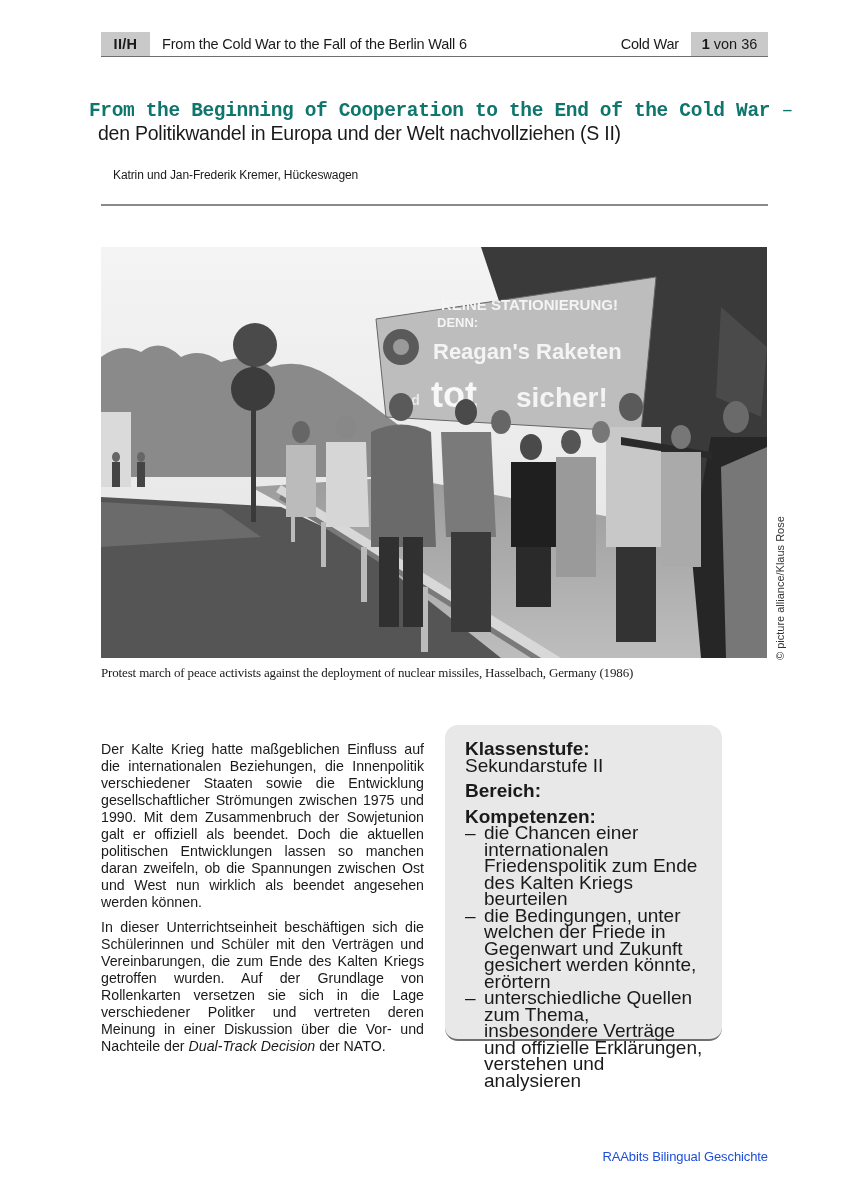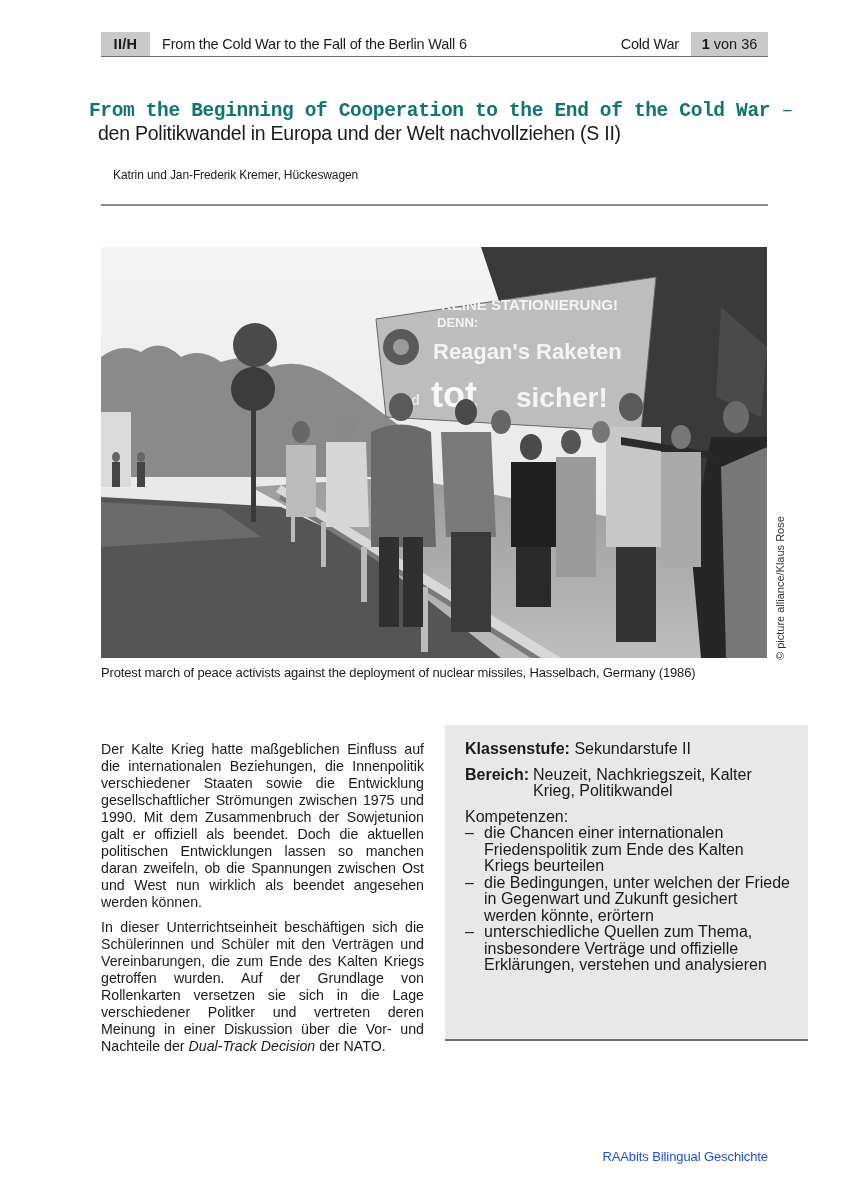--- a/index.html
+++ b/index.html
@@ -18,34 +18,34 @@
     .title-1 { position: absolute; left: 89px; top: 100px; font-size: 19.5px; font-weight: bold; letter-spacing: -0.35px; color: #0f766e; font-family: Liberation Mono, monospace; }
     .title-1 .dash { font-weight: normal; }
     .title-2 { position: absolute; left: 98px; top: 122px; font-size: 19.5px; letter-spacing: -0.25px; color: #1a1a1a; }
     .authors { position: absolute; left: 95px; top: 168px; font-size: 12px; letter-spacing: -0.1px; margin-left: 18px; }
     .rule-top { position: absolute; left: 101px; top: 204px; width: 667px; height: 1.5px; background: #8a8a8a; }
 
     
     .photo { position: absolute; left: 101px; top: 247px; width: 666px; height: 411px; overflow: hidden; background: #d946ef; }
     .photo svg { display: block; }
     .credit { position: absolute; left: 774px; top: 660px; transform: rotate(-90deg); transform-origin: left top; font-size: 11px; color: #333; white-space: nowrap; }
-    .caption { position: absolute; left: 101px; top: 665px; font-size: 13px; letter-spacing: -0.15px; color: #1a1a1a; }
+    .caption { position: absolute; left: 101px; top: 665px; font-size: 13px; letter-spacing: -0.15px; color: #1a1a1a; font-family: Liberation Serif, serif; }
 
     
     .body-text { position: absolute; left: 101px; top: 741px; width: 323px; font-size: 14.2px; line-height: 17px; text-align: justify; color: #1a1a1a; hyphens: manual; }
     .body-text p { margin-bottom: 8px; }
     .body-text em { font-style: italic; }
 
     
-    .infobox { position: absolute; left: 445px; top: 725px; width: 363px; height: 316px; background: #e8e8e8; border-bottom: 2px solid #6e6e6e; padding: 16px 18px 0 20px; font-size: 16px; line-height: 16.5px; color: #1a1a1a; }
+    .infobox { position: absolute; left: 445px; top: 725px; width: 277px; height: 316px; background: #e8e8e8; border-bottom: 2px solid #6e6e6e; padding: 16px 18px 0 20px; font-size: 19px; line-height: 16.5px; color: #1a1a1a; border-radius: 13px; }
     .info-row { margin-bottom: 9px; }
     .info-row b { font-weight: bold; }
     .info-hang { display: flex; }
     .info-hang b { white-space: nowrap; margin-right: 4px; }
-    .komp-title { font-weight: normal; margin-bottom: 0; }
+    .komp-title { font-weight: bold; margin-bottom: 0; }
     .komp-list { list-style: none; }
     .komp-list li { display: flex; }
     .komp-list .dash { width: 19px; flex-shrink: 0; }
 
     .footer { position: absolute; right: 80px; top: 1149px; font-size: 13px; color: #1d4ed8; letter-spacing: -0.1px; }
   </style>
 </head>
 <body>
 
 <div class="header">
@@ -156,21 +156,20 @@
   <p><span>In dieser Unterrichtseinheit beschäftigen sich die Schülerinnen und Schüler mit den Verträgen und Vereinbarungen, die zum Ende des Kalten Kriegs getroffen wurden. Auf der Grundlage von Rollenkarten versetzen sie sich in die Lage verschiedener Politker und vertreten deren Meinung in einer Diskussion über die Vor- und Nachteile der </span><em>Dual-Track Decision</em><span> der NATO.</span></p>
 </div>
 
 <div class="infobox">
   <div class="info-row">
     <b>Klassenstufe:</b>
     <span>Sekundarstufe II</span>
   </div>
   <div class="info-row info-hang">
     <b>Bereich:</b>
-    <span>Neuzeit, Nachkriegszeit, Kalter Krieg, Politikwandel</span>
   </div>
   <div class="komp-title">Kompetenzen:</div>
   <ul class="komp-list">
     <li>
         <span class="dash">–</span>
         <span>die Chancen einer internationalen Friedenspolitik zum Ende des Kalten Kriegs beurteilen</span>
       </li>
     <li>
         <span class="dash">–</span>
         <span>die Bedingungen, unter welchen der Friede in Gegenwart und Zukunft gesichert werden könnte, erörtern</span>

